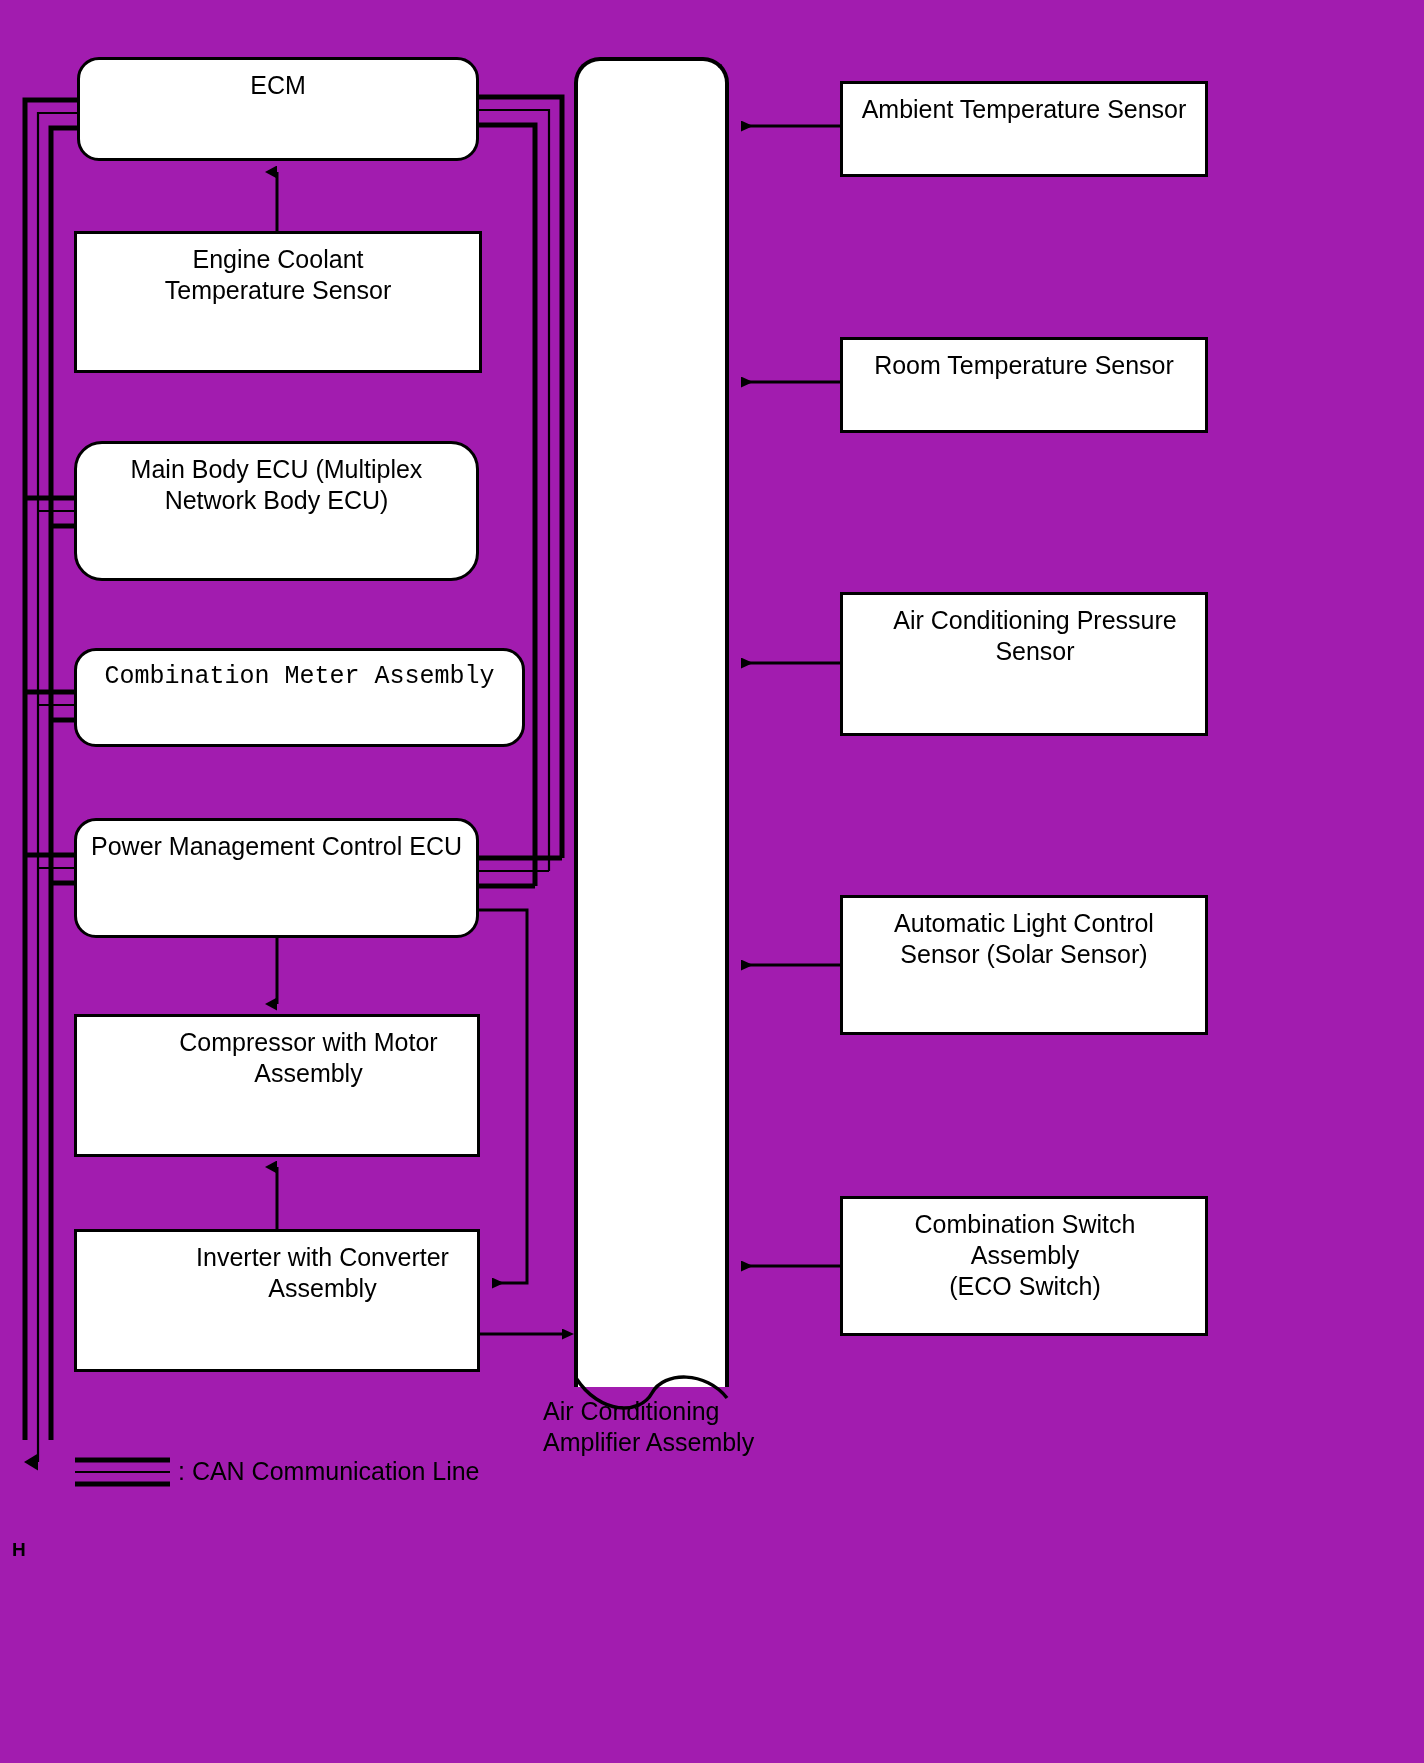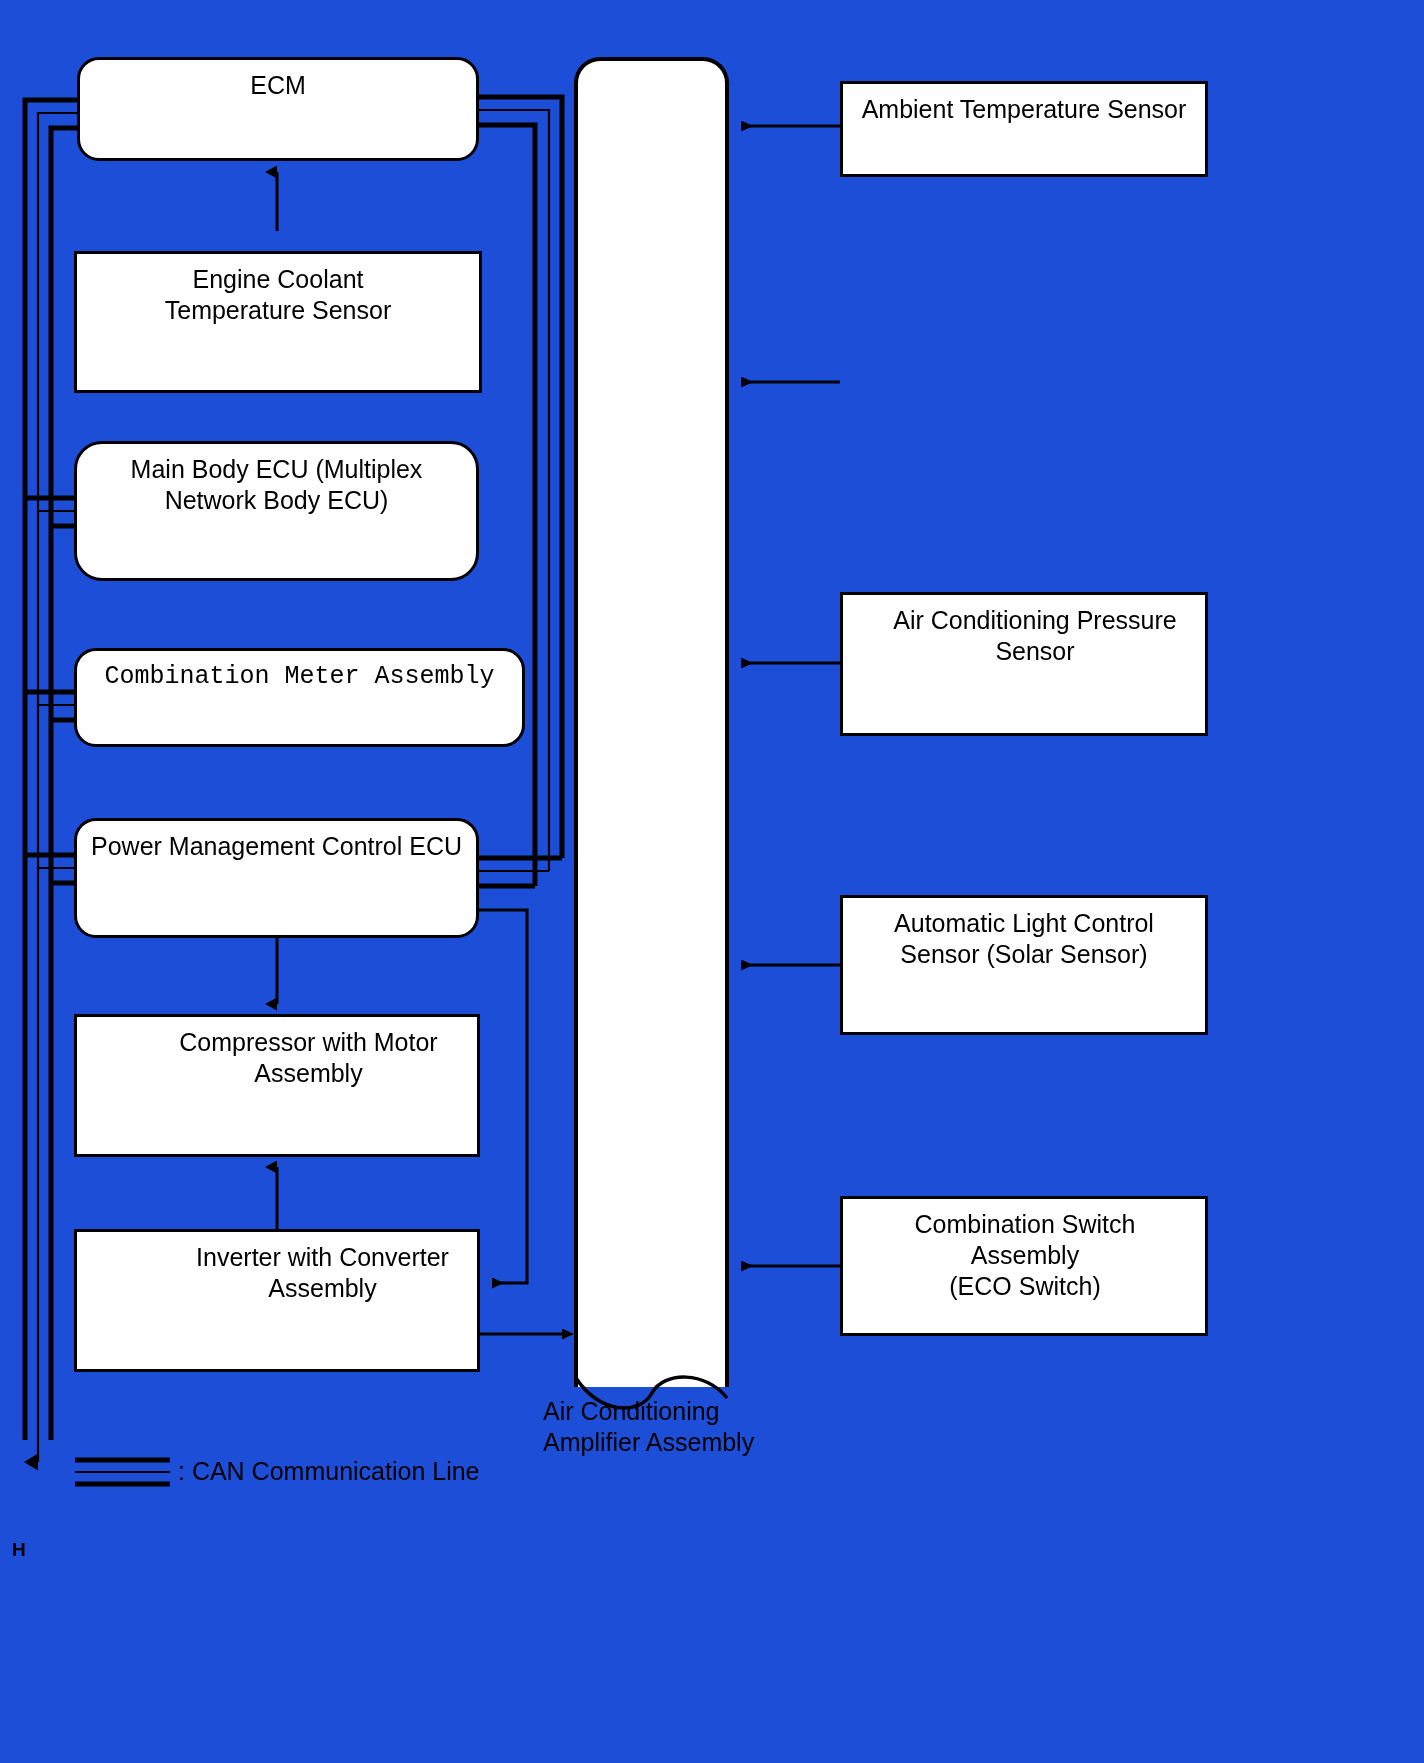--- a/index.html
+++ b/index.html
@@ -1,17 +1,17 @@
 <!DOCTYPE html>
 <html><head>
 <meta charset="utf-8">
 <style>
   html,body{margin:0;padding:0;background:#ffffff;}
   body{width:1424px;height:1763px;font-family:"Liberation Sans",sans-serif;color:#000;}
-  #stage{position:relative;width:1424px;height:1763px;overflow:hidden;background:#1d4ed8;}
+  #stage{position:relative;width:1424px;height:1763px;overflow:hidden;background:#a21caf;}
 
   .node{position:absolute;box-sizing:border-box;border:3px solid #000;background:#fff;}
   .node.rounded{border-radius:22px;}
   .node .label{position:absolute;left:0;right:0;top:10px;padding:0 14px;font-size:25px;line-height:31px;white-space:pre-line;}
   .node .label.center{text-align:center;}
   .node .label.left{text-align:center;}
 
   .amp{position:absolute;box-sizing:border-box;border-left:4px solid #000;border-right:4px solid #000;border-top:4px solid #000;background:#fff;border-radius:26px 26px 0 0;}
   .amp-label{position:absolute;font-size:25px;line-height:31px;white-space:pre-line;text-align:left;}
 
@@ -26,21 +26,21 @@
 </style>
 </head>
 <body>
 
 <div id="stage">
 
   <div class="node rounded" style="left:77px;top:57px;width:402px;height:104px;">
     <span class="label center">ECM</span>
   </div>
 
-  <div class="node" style="left:74px;top:231px;width:408px;height:142px;margin-top:20px;">
+  <div class="node" style="left:74px;top:231px;width:408px;height:142px;">
     <span class="label center">Engine Coolant
 Temperature Sensor</span>
   </div>
 
   <div class="node rounded" style="left:74px;top:441px;width:405px;height:140px;border-radius:28px;">
     <span class="label center">Main Body ECU (Multiplex
 Network Body ECU)</span>
   </div>
 
   <div class="node rounded" style="left:74px;top:648px;width:451px;height:99px;font-family:Liberation Mono, monospace;">
@@ -60,20 +60,23 @@
     <span class="label left" style="padding-left:105px;">Inverter with Converter
 Assembly</span>
   </div>
 
   <div class="amp" style="left:574px;top:57px;width:155px;height:1330px;"></div>
 
   <div class="node" style="left:840px;top:81px;width:368px;height:96px;">
     <span class="label center">Ambient Temperature Sensor</span>
   </div>
 
+  <div class="node" style="left:840px;top:337px;width:368px;height:96px;">
+    <span class="label center">Room Temperature Sensor</span>
+  </div>
 
   <div class="node" style="left:840px;top:592px;width:368px;height:144px;">
     <span class="label left" style="padding-left:36px;">Air Conditioning Pressure
 Sensor</span>
   </div>
 
   <div class="node" style="left:840px;top:895px;width:368px;height:140px;">
     <span class="label center">Automatic Light Control
 Sensor (Solar Sensor)</span>
   </div>

